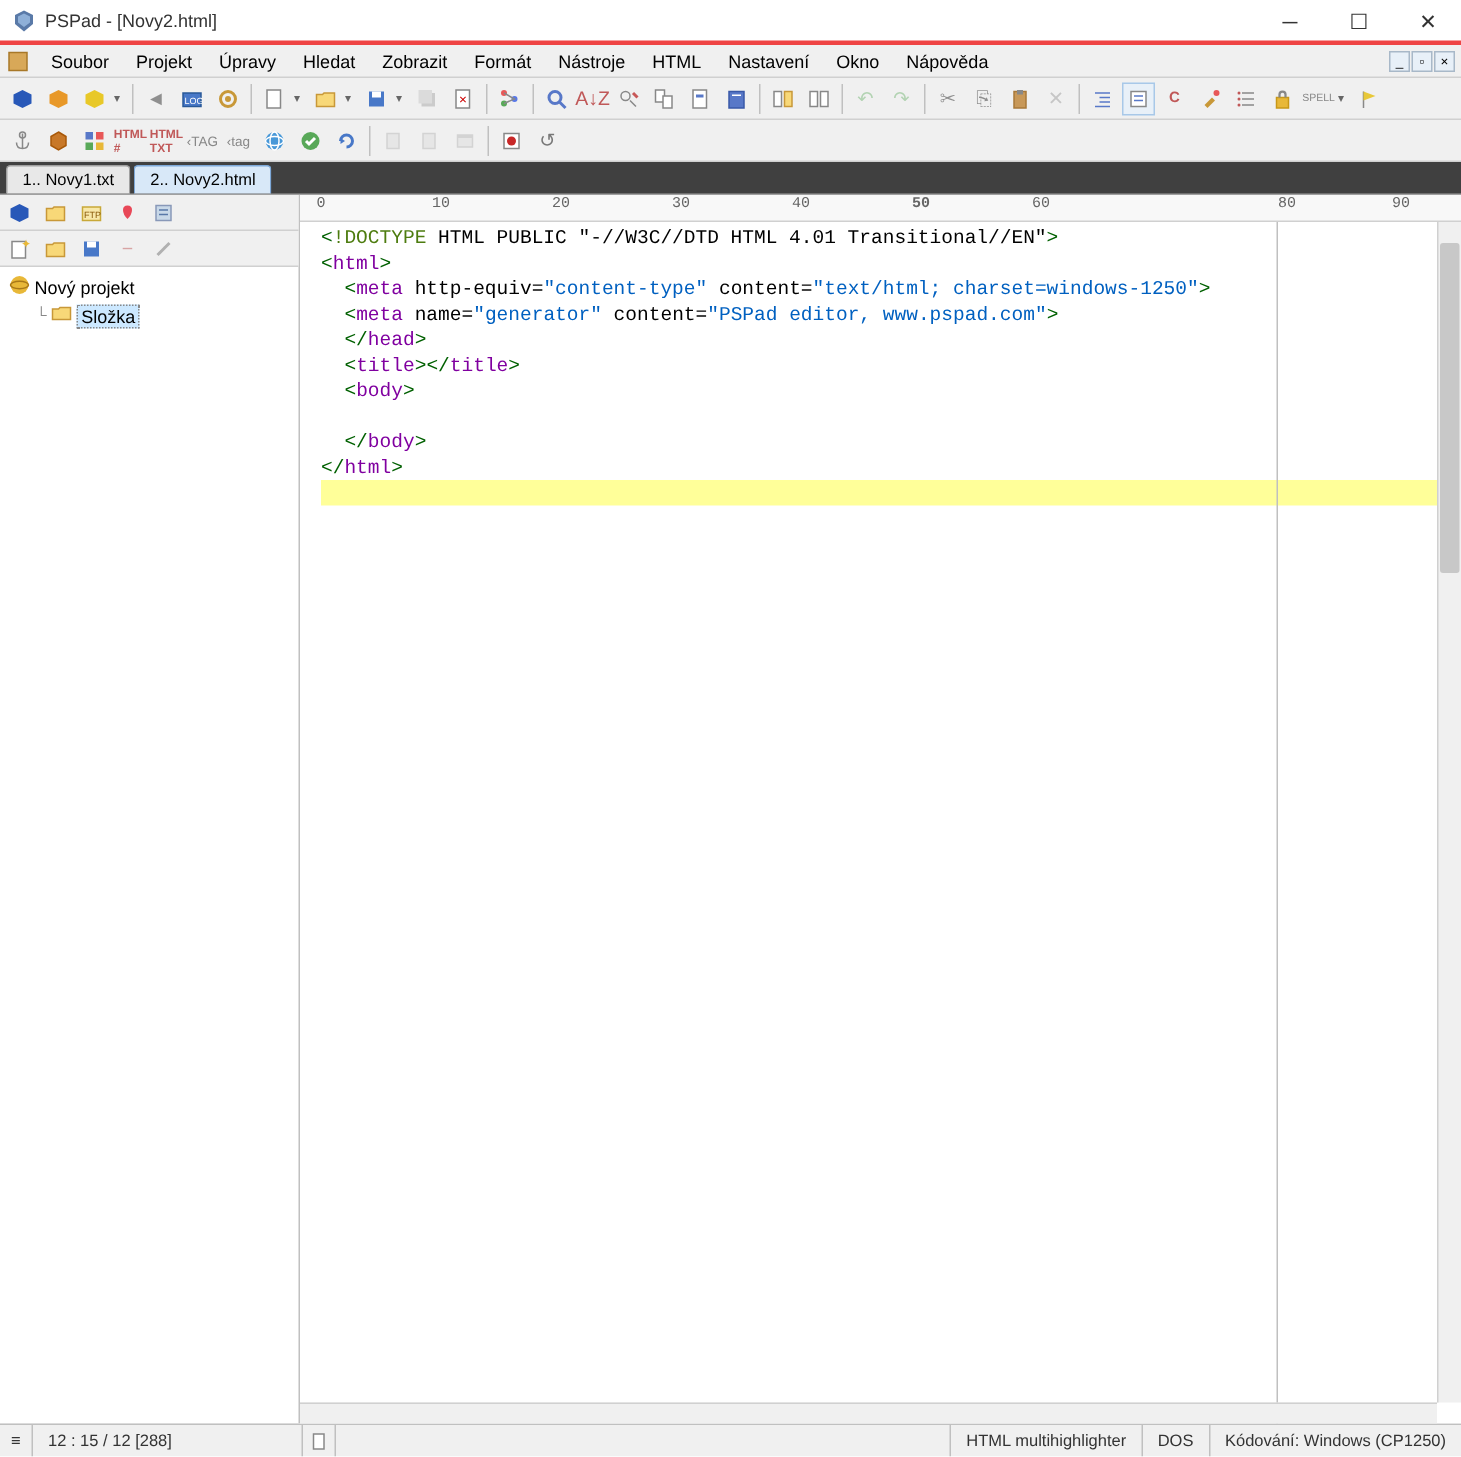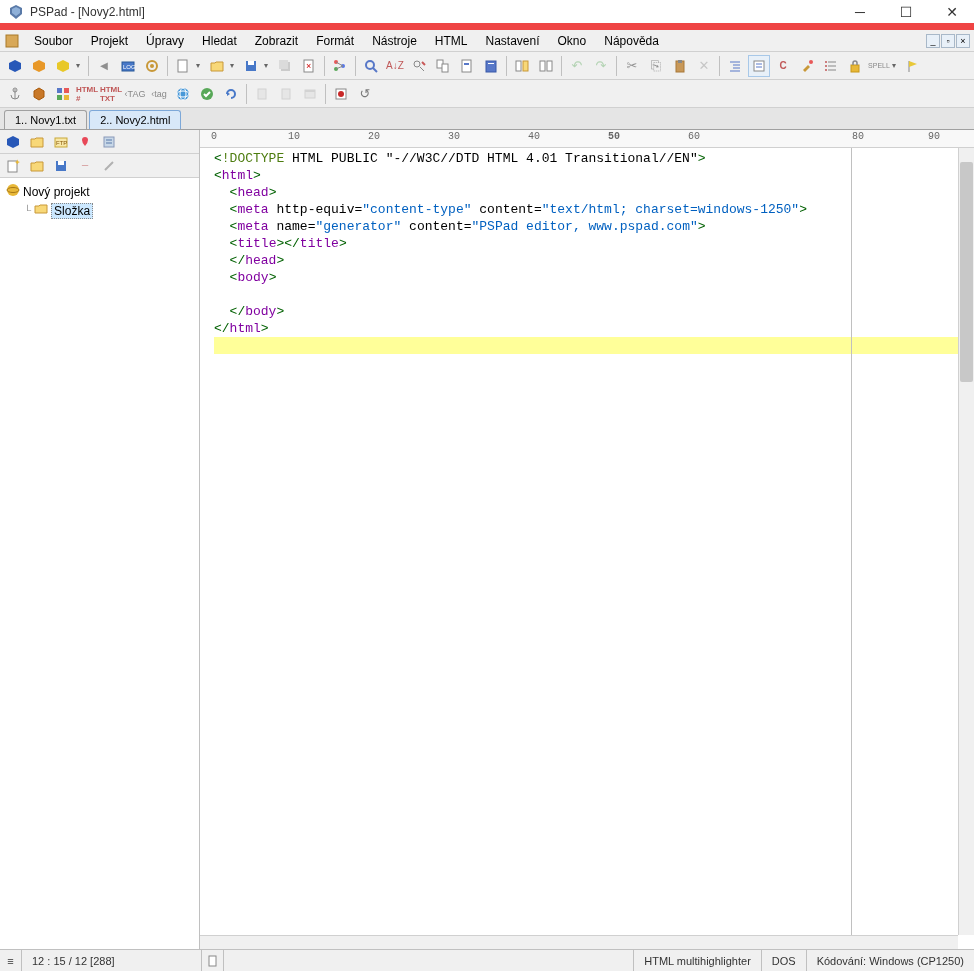--- a/index.html
+++ b/index.html
@@ -1,31 +1,31 @@
 <!DOCTYPE html>
 <html><head>
 <meta charset="utf-8">
 <style>
 * { box-sizing: border-box; margin: 0; padding: 0; }
 body { font-family: "Segoe UI", Tahoma, sans-serif; font-size: 12px; background: #fff; width: 974px; height: 971px; overflow: hidden; display: flex; flex-direction: column; }
-.titlebar { height: 30px; background: #fff; display: flex; align-items: center; padding: 0 8px; border-bottom: 7px solid #ef4444; }
+.titlebar { height: 30px; background: #fff; display: flex; align-items: center; padding: 0 8px; border-bottom: 3px solid #ef4444; }
 .titlebar .app-icon { width: 16px; height: 16px; margin-right: 6px; }
 .titlebar .title { flex: 1; font-size: 12px; color: #333; }
 .titlebar .win-btns { display: flex; gap: 18px; }
 .titlebar .win-btn { width: 28px; height: 20px; display: flex; align-items: center; justify-content: center; cursor: pointer; color: #333; font-size: 14px; }
 .menubar { height: 22px; background: #f0f0f0; display: flex; align-items: center; padding: 0 4px; gap: 2px; border-bottom: 1px solid #d0d0d0; }
 .menubar .mitem { padding: 2px 8px; cursor: pointer; font-size: 12px; }
 .menubar .wsmall { margin-left: auto; display: flex; gap: 1px; }
 .menubar .wsmall span { width: 14px; height: 14px; border: 1px solid #a8b8c8; background: #e8f0f8; font-size: 9px; display: flex; align-items: center; justify-content: center; cursor: pointer; }
 .toolbar { height: 28px; background: #f0f0f0; display: flex; align-items: center; padding: 2px 4px; gap: 2px; border-bottom: 1px solid #d0d0d0; }
 .toolbar + .toolbar { border-top: none; }
 .tbtn { width: 22px; height: 22px; display: flex; align-items: center; justify-content: center; cursor: pointer; border: 1px solid transparent; font-size: 13px; }
 .tsep { width: 1px; height: 20px; background: #c0c0c0; margin: 0 2px; }
 .tdrop { width: 8px; font-size: 8px; color: #666; cursor: pointer; }
-.filetabs { height: 22px; background: #e5e5e5; display: flex; align-items: flex-end; padding: 0 4px; border-bottom: 1px solid #a0a0a0; }
+.filetabs { height: 22px; background: #404040; display: flex; align-items: flex-end; padding: 0 4px; border-bottom: 1px solid #a0a0a0; }
 .ftab { padding: 3px 10px; border: 1px solid #a0a0a0; border-bottom: none; background: #e8e8e8; margin-right: 2px; cursor: pointer; font-size: 11px; border-radius: 3px 3px 0 0; }
 .ftab.active { background: #d8e8f8; border-color: #7da8d8; }
 .main { flex: 1; display: flex; overflow: hidden; }
 .sidebar { width: 200px; border-right: 1px solid #c0c0c0; display: flex; flex-direction: column; background: #fff; }
 .side-tabs { height: 24px; background: #f0f0f0; display: flex; align-items: center; gap: 2px; padding: 2px; border-bottom: 1px solid #d0d0d0; }
 .side-tb { height: 24px; background: #f0f0f0; display: flex; align-items: center; gap: 2px; padding: 2px; border-bottom: 1px solid #d0d0d0; }
 .tree { flex: 1; padding: 4px; font-size: 12px; overflow: auto; }
 .tree-item { padding: 1px 2px; cursor: pointer; display: flex; align-items: center; gap: 3px; }
 .tree-item.child { margin-left: 18px; }
 .tree-item .sel { background: #cce8ff; border: 1px dotted #888; padding: 0 2px; }
@@ -158,21 +158,21 @@
         <path d="M3 3 L10 7 L3 10" stroke="#888" fill="none"></path>
       </svg>
     </div>
   <div class="tsep"></div>
   <div class="tbtn">
       <svg width="14" height="14">
         <circle cx="6" cy="6" r="4" fill="none" stroke="#5878c8" stroke-width="2"></circle>
         <line x1="9" y1="9" x2="13" y2="13" stroke="#5878c8" stroke-width="2"></line>
       </svg>
     </div>
-  <div class="tbtn" style="font-size:10px;color:#c05858">A↓Z</div>
+  <div class="tbtn" style="font-size:13px;color:#c05858">A↓Z</div>
   <div class="tbtn">
       <svg width="14" height="14">
         <circle cx="5" cy="5" r="3" fill="none" stroke="#888"></circle>
         <path d="M8 8 L12 12" stroke="#888"></path>
         <path d="M10 3 L13 6" stroke="#c85858" stroke-width="2"></path>
       </svg>
     </div>
   <div class="tbtn">
       <svg width="14" height="14">
         <rect x="1" y="1" width="6" height="8" fill="#fff" stroke="#888"></rect>
@@ -427,25 +427,24 @@
           <span class="ruler-num" style="left: 394px; font-weight: bold;">50</span>
           <span class="ruler-num" style="left: 474px;">60</span>
           <span class="ruler-num" style="left: 554px; margin-top: 36px;">70</span>
           <span class="ruler-num" style="left: 638px;">80</span>
           <span class="ruler-num" style="left: 714px;">90</span>
         </div>
     </div>
     <div class="editor" id="editor">
       <div class="line"><span class="tok-br">&lt;</span><span class="tok-decl">!DOCTYPE</span><span> HTML PUBLIC "-//W3C//DTD HTML 4.01 Transitional//EN"</span><span class="tok-br">&gt;</span></div>
         <div class="line"><span class="tok-br">&lt;</span><span class="tok-tag">html</span><span class="tok-br">&gt;</span></div>
-        <div class="line">  <span class="tok-br">&lt;</span><span class="tok-tag">head</span><span class="tok-br">&gt;</span></div>
         <div class="line">  <span class="tok-br">&lt;</span><span class="tok-tag">meta</span><span> http-equiv=</span><span class="tok-str">"content-type"</span><span> content=</span><span class="tok-str">"text/html; charset=windows-1250"</span><span class="tok-br">&gt;</span></div>
         <div class="line">  <span class="tok-br">&lt;</span><span class="tok-tag">meta</span><span> name=</span><span class="tok-str">"generator"</span><span> content=</span><span class="tok-str">"PSPad editor, www.pspad.com"</span><span class="tok-br">&gt;</span></div>
+        <div class="line">  <span class="tok-br">&lt;/</span><span class="tok-tag">head</span><span class="tok-br">&gt;</span></div>
         <div class="line">  <span class="tok-br">&lt;</span><span class="tok-tag">title</span><span class="tok-br">&gt;</span><span class="tok-br">&lt;/</span><span class="tok-tag">title</span><span class="tok-br">&gt;</span></div>
-        <div class="line">  <span class="tok-br">&lt;/</span><span class="tok-tag">head</span><span class="tok-br">&gt;</span></div>
         <div class="line">  <span class="tok-br">&lt;</span><span class="tok-tag">body</span><span class="tok-br">&gt;</span></div>
         <div class="line"></div>
         <div class="line">  <span class="tok-br">&lt;/</span><span class="tok-tag">body</span><span class="tok-br">&gt;</span></div>
         <div class="line"><span class="tok-br">&lt;/</span><span class="tok-tag">html</span><span class="tok-br">&gt;</span></div>
         <div class="line currline"></div>
         <div class="margin-line"></div>
     </div>
     <div class="vscroll">
         <div class="thumb"></div>
       </div>

